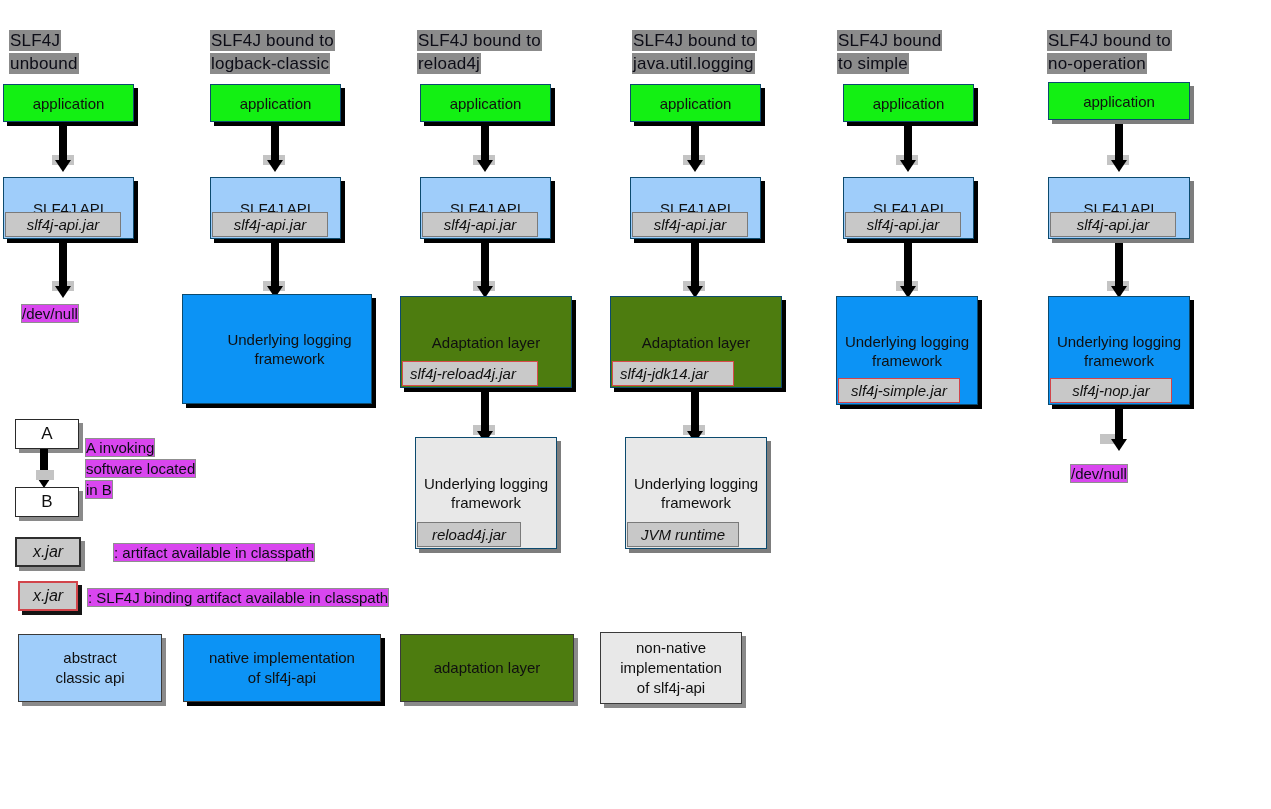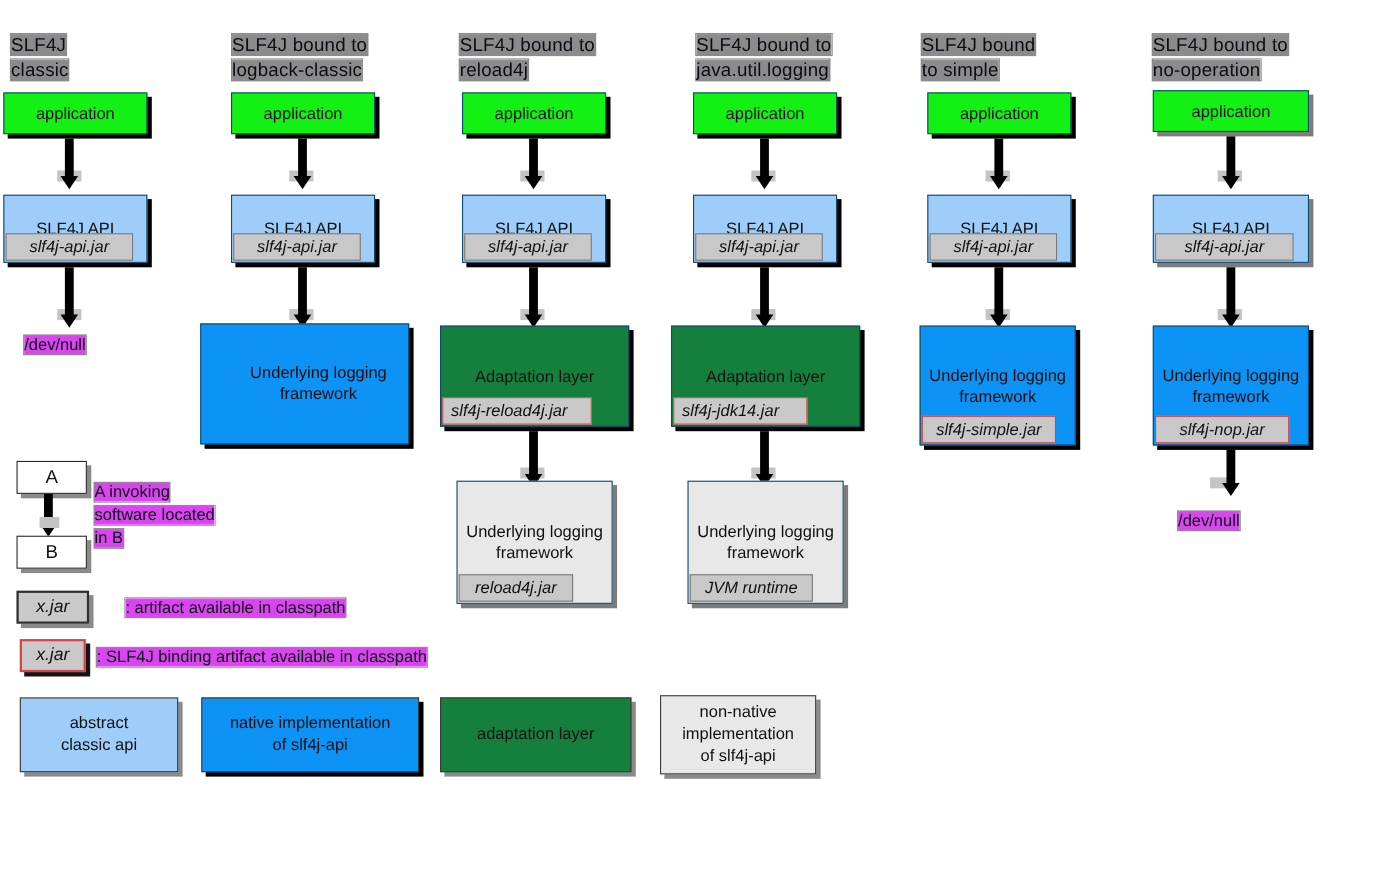--- a/index.html
+++ b/index.html
@@ -74,21 +74,21 @@
     padding: 3px 7px;
     white-space: pre-line;
   }
   .jar.binding { border-color: #d84a4a; background: #c9c9c9; }
   .jar.light   { background: #c8c8c8; border-color: #7a7a7a; }
 
   
   .fill-app     { background: #13f013; }
   .fill-api     { background: #9fcdfa; }
   .fill-native  { background: #0c93f5; }
-  .fill-adapt   { background: #15803d; }
+  .fill-adapt   { background: #4d7c0f; }
   .fill-nonnat  { background: #e8e8e8; }
   .fill-white   { background: #ffffff; }
 
   
   .arrow {
     position: absolute;
     width: 8px;
     background: #000000;
   }
   .arrow::after {
@@ -165,21 +165,21 @@
     color: #101010;
     white-space: pre-line;
     padding: 2px 6px;
   }
   .swatch.soft { box-shadow: 4px 4px 0 0 #8a8a8a; }
 </style>
 </head>
 <body>
 
 <div class="col-title" style="left:10px; top:29px;"><span>SLF4J
-classic</span></div>
+unbound</span></div>
 
 <div class="node fill-app" style="left:3px; top:84px; width:131px; height:38px;">
   <div class="node-title">application</div>
 </div>
 <div class="arrow-shadow" style="left:52px; top:155px;"></div>
 <div class="arrow" style="left:59px; top:126px; height:35px;"></div>
 
 <div class="node fill-api" style="left:3px; top:177px; width:131px; height:62px;">
   <div class="node-title" style="height:32px; flex:0 0 32px;">SLF4J API</div>
   <div class="jar light" style="width:116px;">slf4j-api.jar</div>

